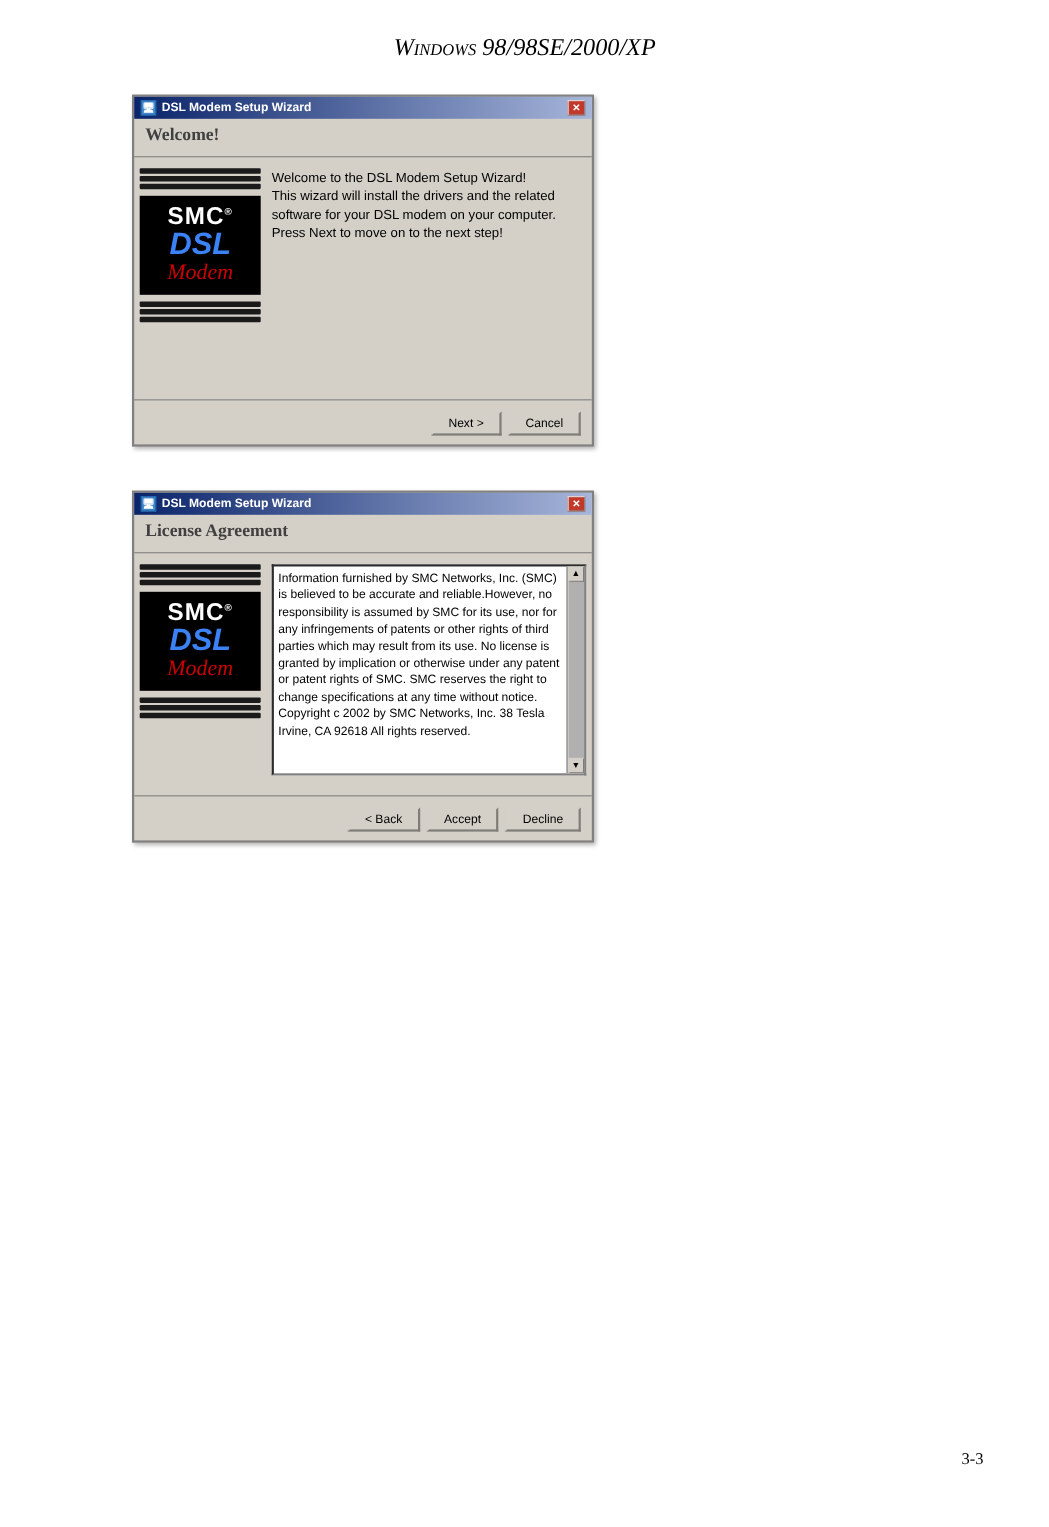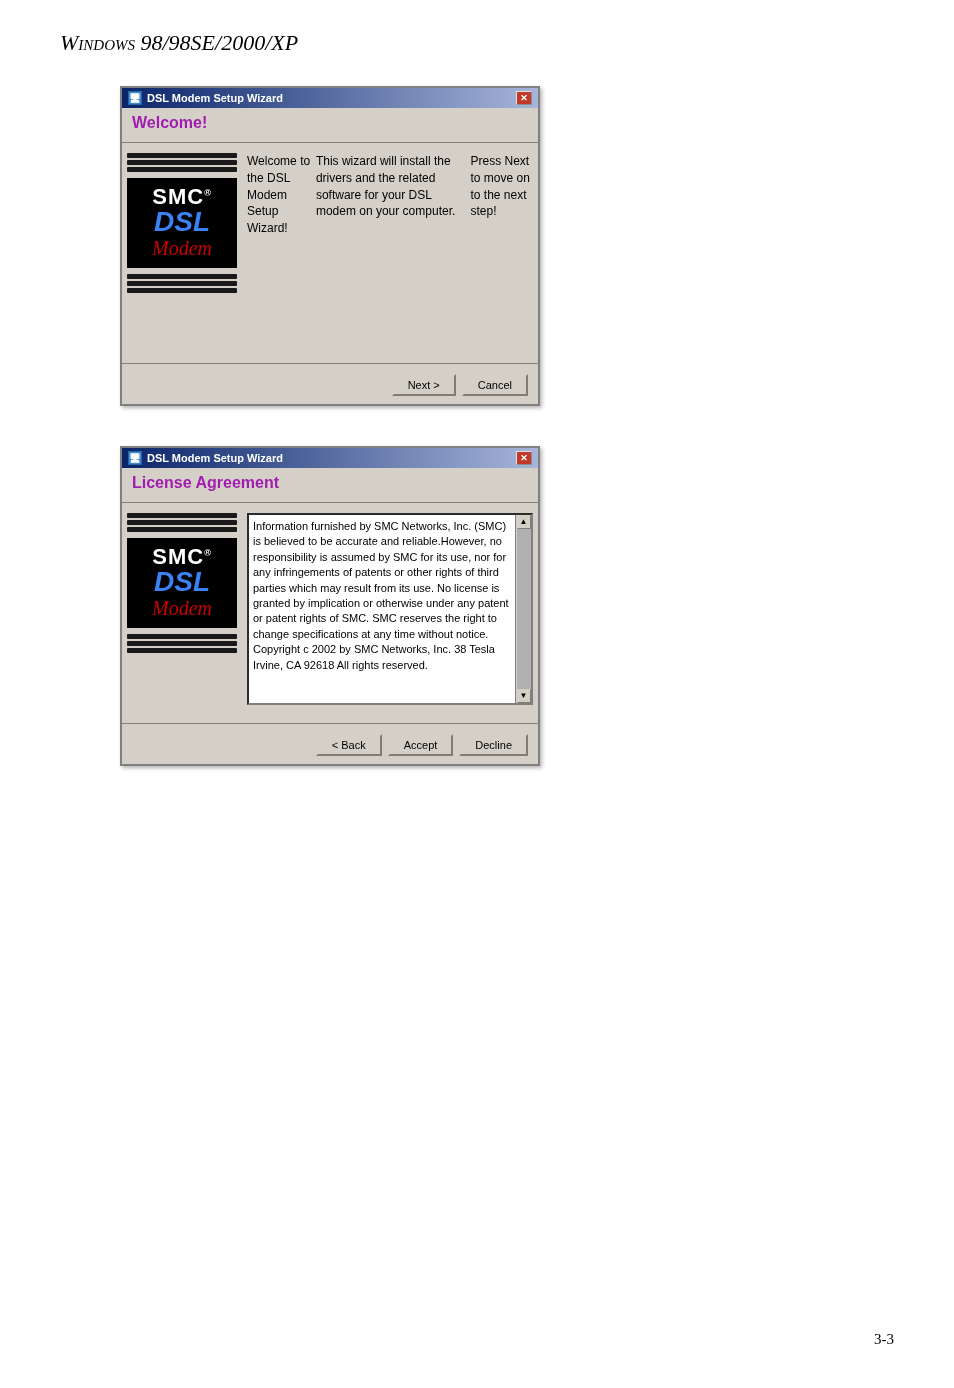--- a/index.html
+++ b/index.html
@@ -5,21 +5,21 @@
     * { box-sizing: border-box; margin: 0; padding: 0; }
     body {
       background: #ffffff;
       font-family: Times New Roman, serif;
       width: 954px;
       min-height: 1388px;
       position: relative;
     }
 
     .page-header {
-      text-align: left;
+      text-align: center;
       padding: 30px 60px 20px 60px;
       font-family: Times New Roman, serif;
       font-size: 22px;
       font-style: italic;
       color: #000;
     }
 
     .page-content {
       padding: 10px 80px 40px 80px;
     }
@@ -90,22 +90,22 @@
       display: flex;
       align-items: center;
       justify-content: center;
       cursor: pointer;
       font-weight: bold;
     }
 
     .dialog-section-title {
       font-size: 16px;
       font-weight: bold;
-      font-family: Liberation Sans, sans-serif;
-      color: #a21caf;
+      font-family: Liberation Serif, serif;
+      color: #404040;
       padding: 6px 10px 10px 10px;
       border-bottom: 1px solid #808080;
       margin-bottom: 10px;
     }
 
     .dialog-main {
       display: flex;
       flex-direction: row;
       gap: 10px;
       padding: 0 5px;
@@ -181,21 +181,21 @@
     .smc-stripes-bottom {
       display: flex;
       flex-direction: column;
       gap: 2px;
       margin-top: 4px;
     }
 
     .dialog-text-area {
       flex: 1;
       display: flex;
-      flex-direction: row;
+      flex-direction: column;
       gap: 0;
     }
 
     .dialog-text-area p {
       font-size: 12px;
       font-family: Tahoma, Arial, sans-serif;
       color: #000;
       line-height: 1.4;
     }
 
@@ -261,21 +261,21 @@
       font-size: 11px;
       padding: 3px 14px;
       cursor: pointer;
       min-width: 55px;
       color: #000;
     }
 
     
     .page-footer {
       position: absolute;
-      bottom: 40px;
+      bottom: 52px;
       right: 60px;
       font-family: Times New Roman, serif;
       font-size: 15px;
       color: #000;
     }
 
     
     .small-caps {
       font-variant: small-caps;
       font-style: italic;

